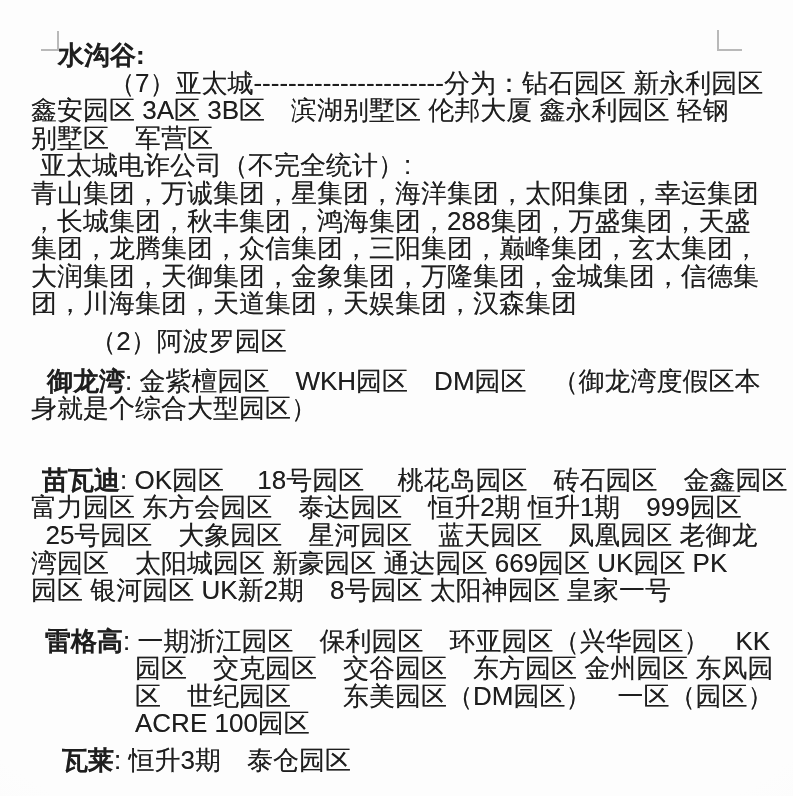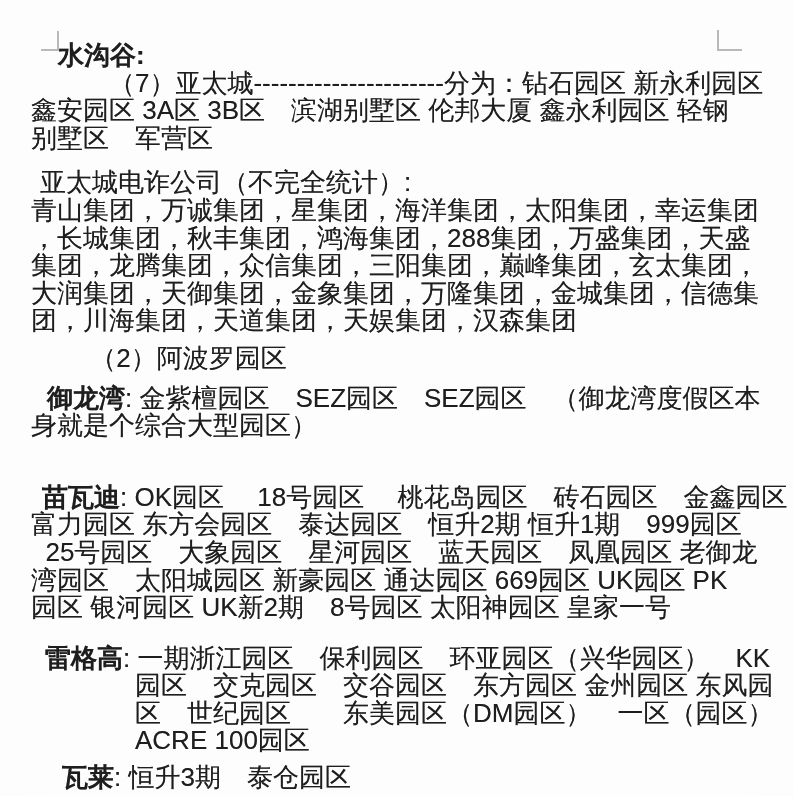--- a/index.html
+++ b/index.html
@@ -25,21 +25,21 @@
   }
   .doc {
     position: absolute; left: 31px; top: 42px; width: 762px;
     font-size: 26px; line-height: 27.6px; color: #1e1e1e;
     filter: blur(0.35px);
     text-shadow: 0 0 0.6px rgba(30,30,30,0.55);
   }
   .line { white-space: pre; }
   .b { font-weight: 700; }
   
-  .sec-dianzha   { margin-top: 17px; }
+  .sec-dianzha   { }
   .sec-apollo    { margin-top: 10px; }
   .sec-yulongwan { margin-top: 12px; }
   .sec-miaowadi  { margin-top: 44px; }
   .sec-leigegao  { margin-top: 23px; }
   .sec-wale      { margin-top: 9px;  }
   
   .sec-shuigougu .line:first-child { padding-left: 27px; }
   .sec-dianzha   .line:first-child { padding-left: 9px;  }
   .sec-yulongwan .line:first-child { padding-left: 16px; }
   .sec-miaowadi  .line:first-child { padding-left: 11px; }
@@ -64,21 +64,21 @@
         <div class="line"><span>青山集团，万诚集团，星集团，海洋集团，太阳集团，幸运集团</span></div>
         <div class="line"><span>，长城集团，秋丰集团，鸿海集团，288集团，万盛集团，天盛</span></div>
         <div class="line"><span>集团，龙腾集团，众信集团，三阳集团，巅峰集团，玄太集团，</span></div>
         <div class="line"><span>大润集团，天御集团，金象集团，万隆集团，金城集团，信德集</span></div>
         <div class="line"><span>团，川海集团，天道集团，天娱集团，汉森集团</span></div>
       </section>
       <section class="sec sec-apollo">
         <div class="line"><span>　　 （2）阿波罗园区</span></div>
       </section>
       <section class="sec sec-yulongwan">
-        <div class="line"><span class="b">御龙湾</span><span>: 金紫檀园区　SEZ园区　SEZ园区　（御龙湾度假区本</span></div>
+        <div class="line"><span class="b">御龙湾</span><span>: 金紫檀园区　WKH园区　DM园区　（御龙湾度假区本</span></div>
         <div class="line"><span>身就是个综合大型园区）</span></div>
       </section>
       <section class="sec sec-miaowadi">
         <div class="line"><span class="b">苗瓦迪</span><span>: OK园区　 18号园区　 桃花岛园区　砖石园区　金鑫园区</span></div>
         <div class="line"><span>富力园区 东方会园区　泰达园区　恒升2期 恒升1期　999园区</span></div>
         <div class="line"><span>  25号园区　大象园区　星河园区　蓝天园区　凤凰园区 老御龙</span></div>
         <div class="line"><span>湾园区　太阳城园区 新豪园区 通达园区 669园区 UK园区 PK</span></div>
         <div class="line"><span>园区 银河园区 UK新2期　8号园区 太阳神园区 皇家一号</span></div>
       </section>
       <section class="sec sec-leigegao">

